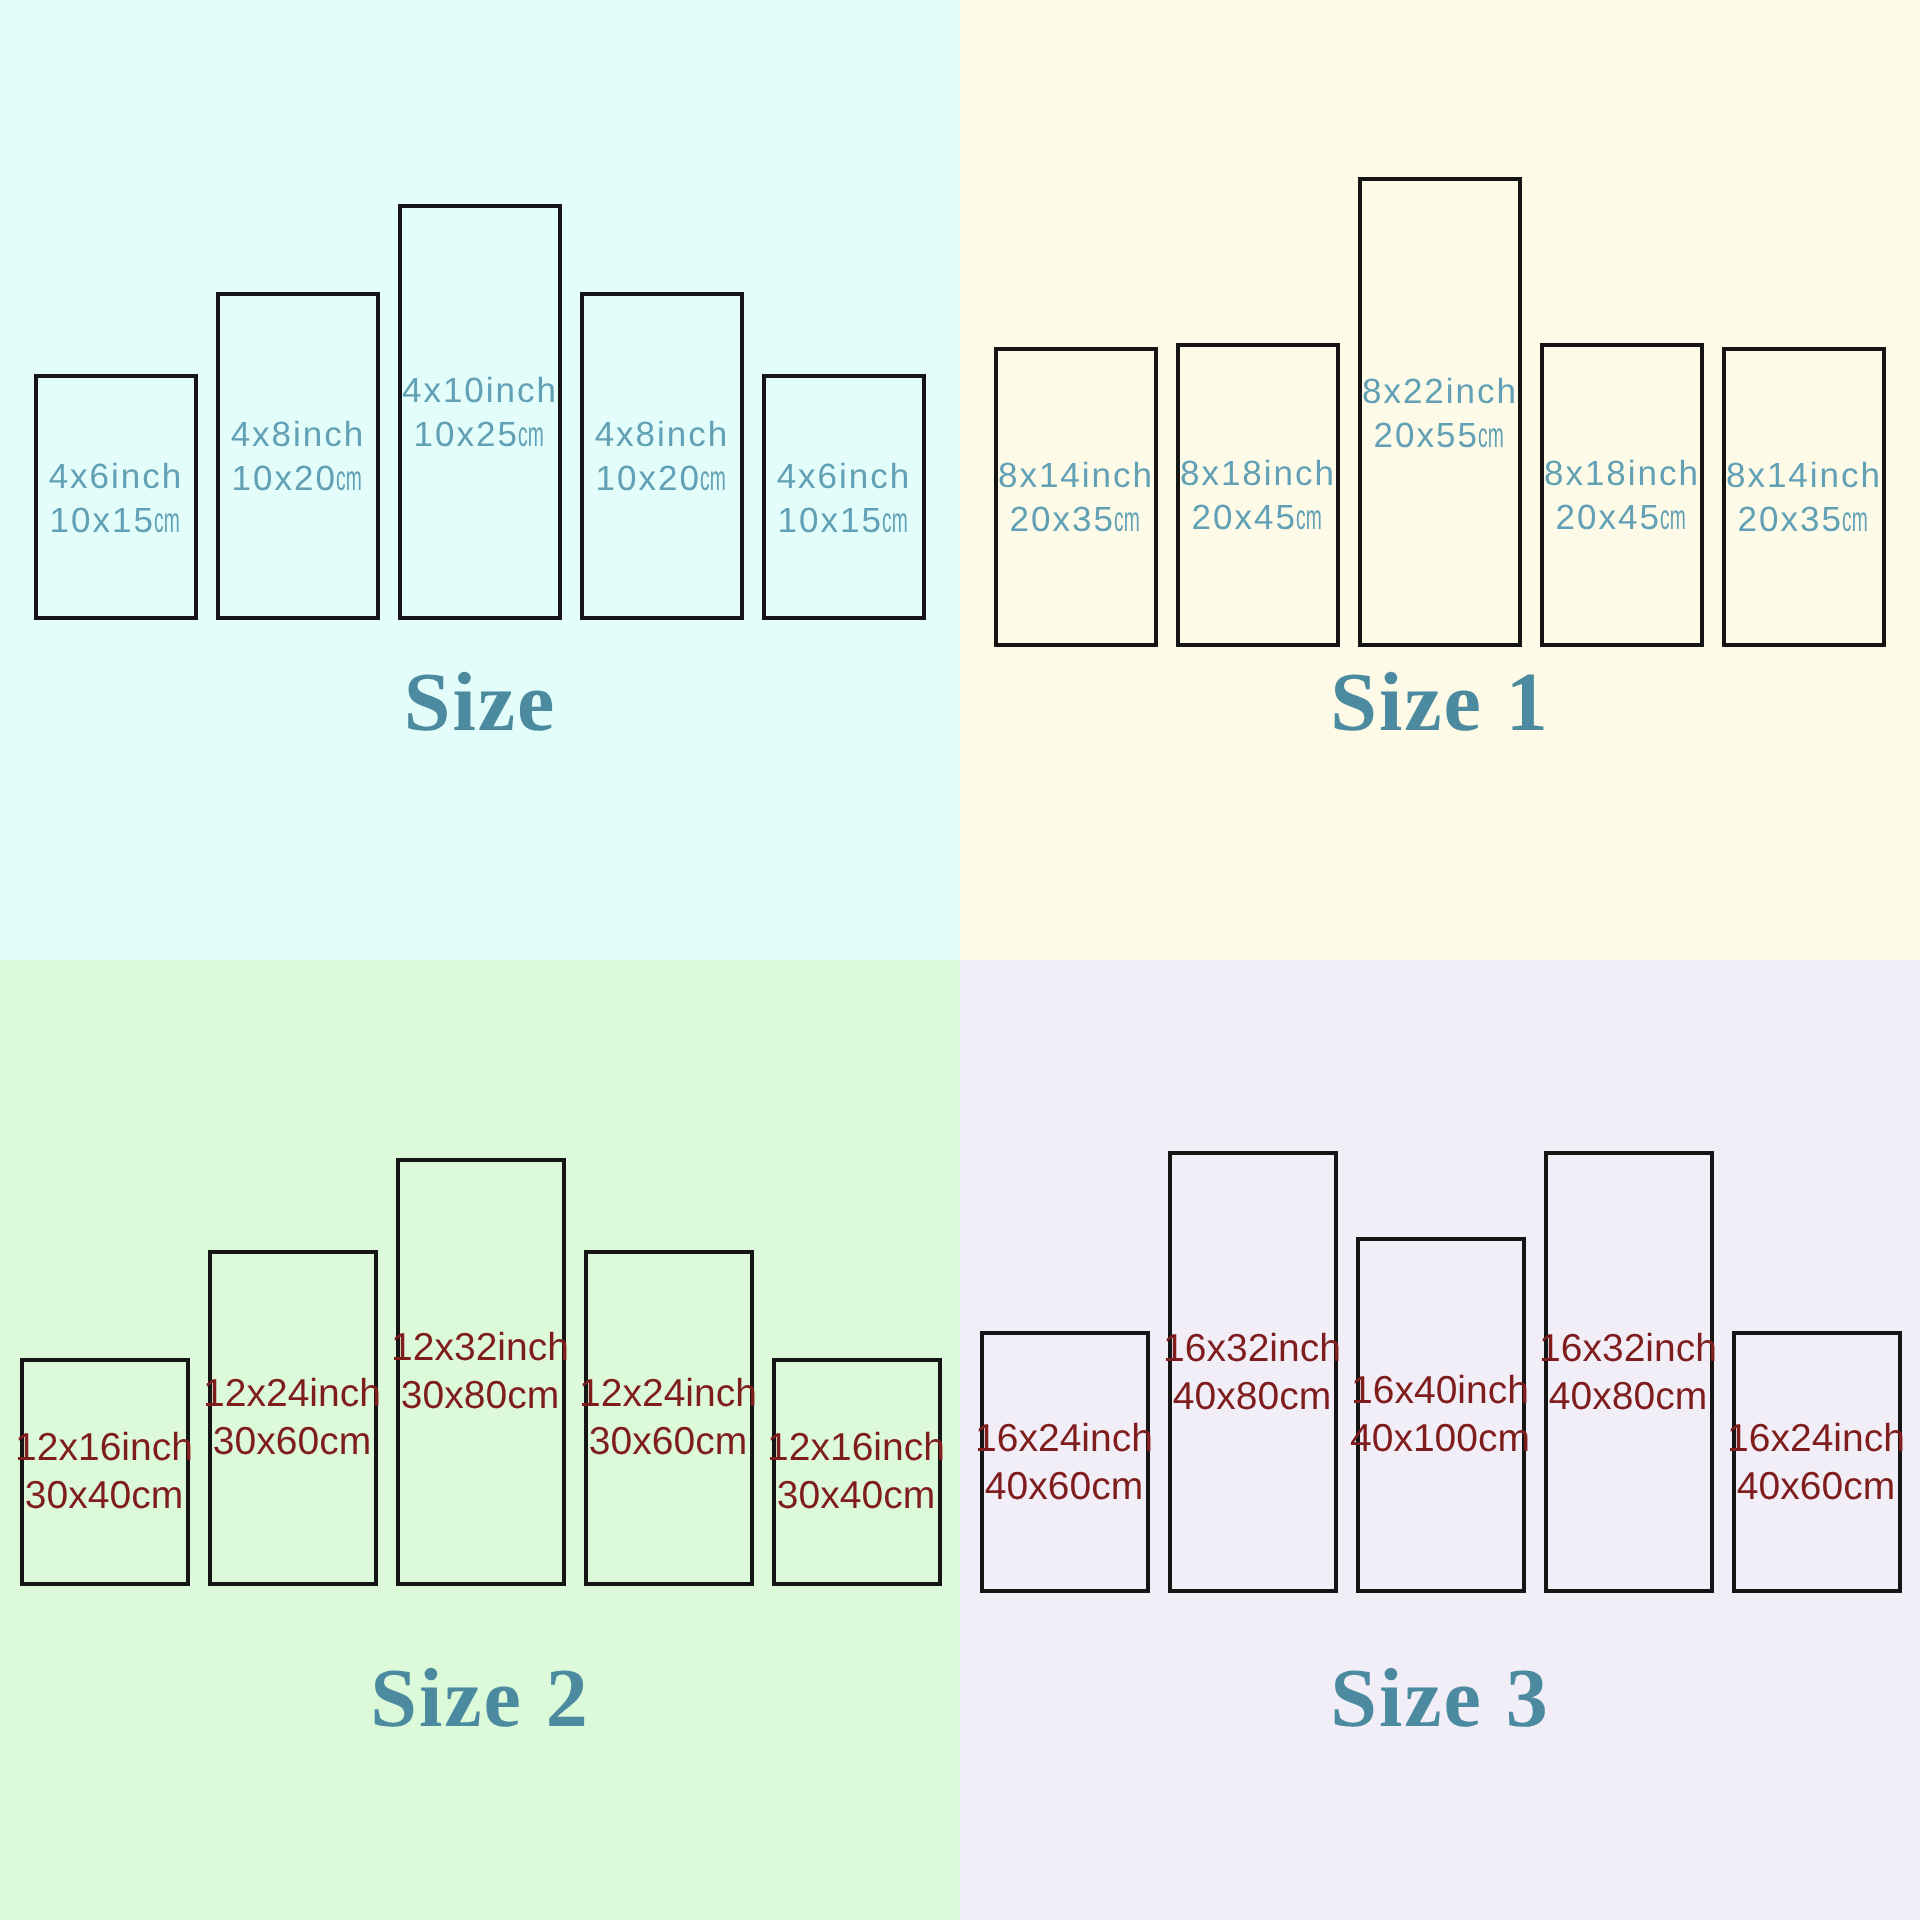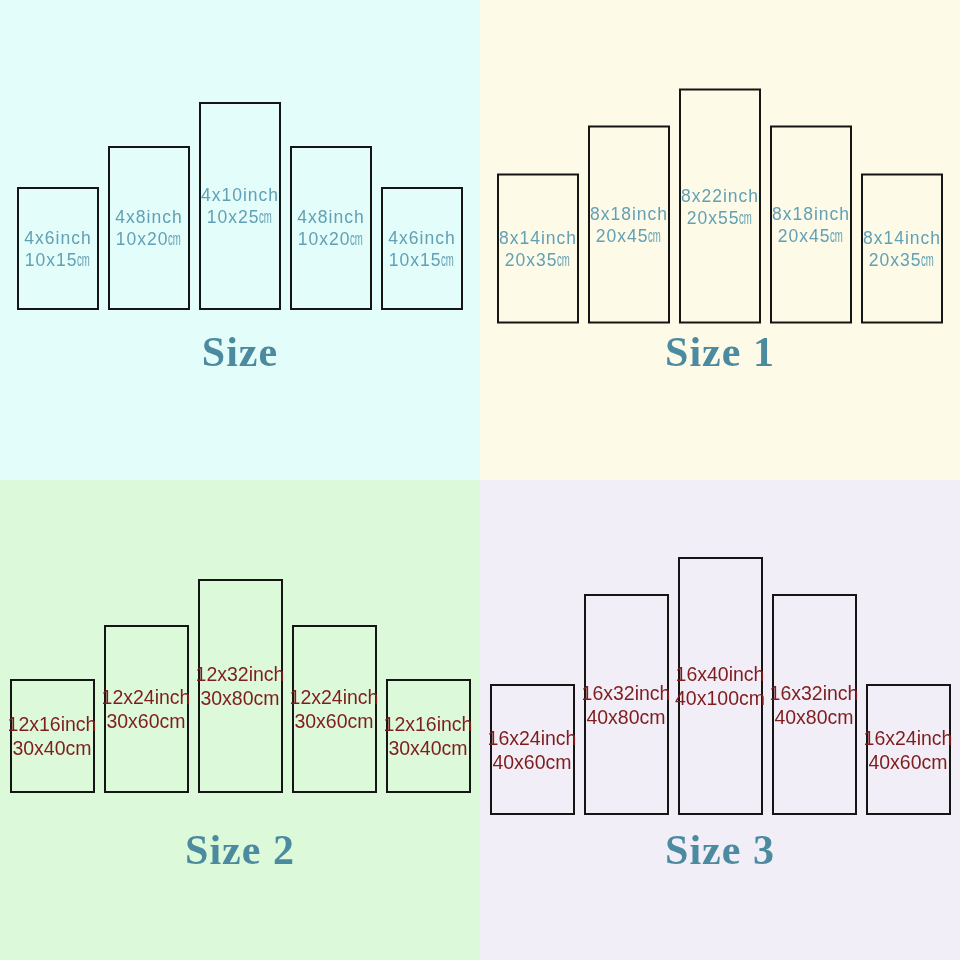--- a/index.html
+++ b/index.html
@@ -7,23 +7,23 @@
   .quadrant{position:relative;overflow:hidden;}
   .q0{background:#e3fdfa;}
   .q1{background:#fdfbe7;}
   .q2{background:#dcfada;}
   .q3{background:#f2eef8;}
   .panels-row{position:absolute;left:0;right:0;top:206px;transform:translateY(-50%);display:flex;justify-content:center;align-items:flex-end;gap:9px;}
   .panel{box-sizing:border-box;border:2px solid #151515;display:flex;align-items:center;justify-content:center;flex:0 0 auto;}
   .q0 .panel,.q1 .panel{width:82px;}
   .q2 .panel,.q3 .panel{width:85px;}
   .q0 .p1,.q0 .p5{height:123px}.q0 .p2,.q0 .p4{height:164px}.q0 .p3{height:208px}
-  .q1 .p1,.q1 .p5{height:150px}.q1 .p2,.q1 .p4{height:198px}.q1 .p3{height:235px}
+  .q1 .p1,.q1 .p5{height:150px}.q1 .p2,.q1 .p4{height:152px}.q1 .p3{height:235px}
   .q2 .p1,.q2 .p5{height:114px}.q2 .p2,.q2 .p4{height:168px}.q2 .p3{height:214px}
-  .q3 .p1,.q3 .p5{height:131px}.q3 .p2,.q3 .p4{height:221px}.q3 .p3{height:258px}
+  .q3 .p1,.q3 .p5{height:131px}.q3 .p2,.q3 .p4{height:221px}.q3 .p3{height:178px}
   .dims{text-align:center;white-space:nowrap;}
   .q0 .dims,.q1 .dims{font-size:17.5px;line-height:22px;letter-spacing:1px;color:#62a0b5;}
   .q2 .dims,.q3 .dims{font-size:19.5px;line-height:24px;letter-spacing:0;color:#7f1d1d;}
   .dim-line{display:block;}
   
   .q0 .unit,.q1 .unit{display:inline-block;transform:scaleX(0.55);transform-origin:left center;letter-spacing:0;margin-right:-0.55em;}
   .title{position:absolute;left:0;width:100%;text-align:center;font-family:"Liberation Serif",serif;font-weight:bold;font-size:42px;letter-spacing:1px;color:#4c8aa0;}
   .q0 .title,.q1 .title{top:328px;}
   .q2 .title,.q3 .title{top:346px;}
 </style>

